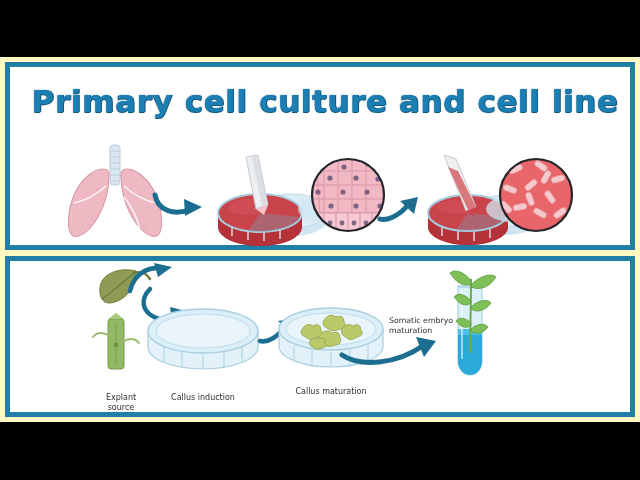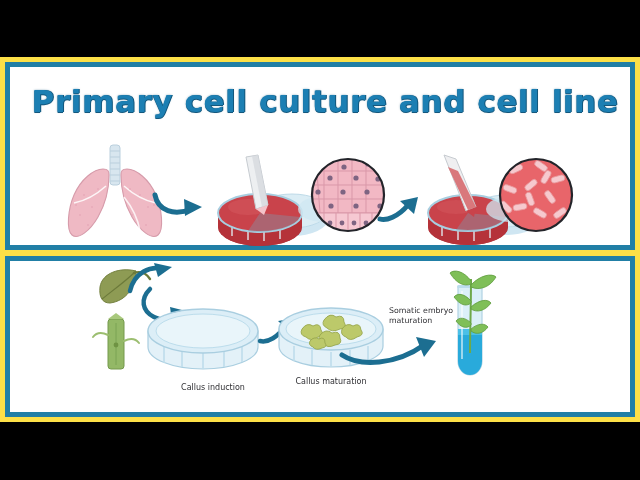--- a/index.html
+++ b/index.html
@@ -7,21 +7,21 @@
   body{width:640px;height:480px;overflow:hidden;font-family:"Liberation Sans",sans-serif;}
 
   #stage{position:relative;width:640px;height:480px;background:#000;}
 
   
   .letterbox{position:absolute;left:0;width:640px;background:#000;}
   .letterbox.top{top:0;height:57px;}
   .letterbox.bottom{bottom:0;height:58px;}
 
   
-  #slide{position:absolute;left:0;top:57px;width:640px;height:365px;background:#fde047;}
+  #slide{position:absolute;left:0;top:57px;width:640px;height:365px;background:#fef9c3;}
 
   .panel{position:absolute;background:#ffffff;border:5px solid #217FA6;box-sizing:border-box;}
   #panel-top{left:5px;top:5px;width:630px;height:188px;}
   #panel-bottom{left:5px;top:199px;width:630px;height:161px;}
 
   
   #title{
     position:absolute;left:0;top:16px;width:630px;text-align:center;
     font-family:"DejaVu Sans",sans-serif;
     font-size:31px;font-weight:bold;letter-spacing:.6px;
@@ -30,21 +30,21 @@
     white-space:nowrap;
   }
 
   
   .fig{position:absolute;}
 
   .lbl{
     position:absolute;
     font-family:"DejaVu Sans",sans-serif;
     font-size:7.4px;color:#2f2f33;line-height:1.25;
-    text-align:center;white-space:pre-line;
+    text-align:center;white-space:pre-line;margin-top:10px;
   }
   .lbl.left{text-align:left;}
 
   svg{display:block;overflow:visible;}
 </style>
 </head>
 <body>
 
 <div id="stage">
 
@@ -305,22 +305,24 @@
             <line x1="22" y1="44" x2="22" y2="60"></line>
               <line x1="40" y1="48" x2="40" y2="64"></line>
             <line x1="61" y1="50" x2="61" y2="66"></line>
               <line x1="82" y1="48" x2="82" y2="64"></line>
             <line x1="100" y1="44" x2="100" y2="59"></line>
           </g>
           <ellipse cx="61" cy="28" rx="55" ry="22" fill="#DCEEF7" stroke="#A9CEE0" stroke-width="1.4"></ellipse>
           <ellipse cx="61" cy="28" rx="47" ry="17" fill="#E9F5FA" stroke="#BCDDEC" stroke-width="1"></ellipse>
         </svg>
       </div>
-      <div class="lbl" style="left:153px;top:122px;width:100px;font-size:8px;">Callus induction</div>
-
+      <div class="lbl" style="left:143px;top:122px;width:100px;font-size:8px;">Callus induction</div>
+
+      <div class="lbl" style="left:76px;top:122px;width:70px;font-size:8px;">Explant
+source</div>
 
       <div class="fig" style="left:248px;top:56px;width:48px;height:32px;">
         <svg width="48" height="32" viewBox="0 0 48 32">
           <path d="M2 24 C10 26 20 20 28 8" fill="none" stroke="#1C6E91" stroke-width="4.5" stroke-linecap="round"></path>
           <path d="M20 4 L38 1 L34 17 Z" fill="#1C6E91"></path>
         </svg>
       </div>
 
       <div class="fig" style="left:264px;top:40px;width:114px;height:74px;">
         <svg width="114" height="74" viewBox="0 0 114 74">

